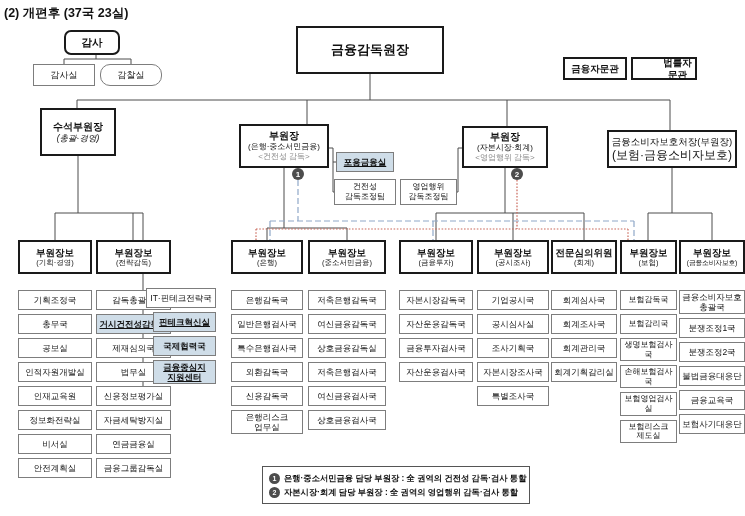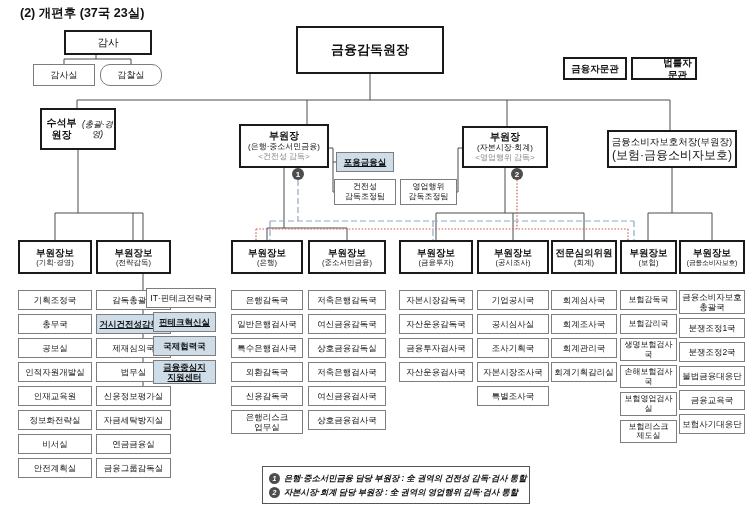--- a/index.html
+++ b/index.html
@@ -24,21 +24,21 @@
   .g2 .node{width:63px;align-self:flex-end;}
   .g2 .node:first-child{width:100%;align-self:flex-start;}
   .hl{background:#cfdde8;font-weight:bold;}
   .ul{text-decoration:underline;}
   .gray{color:#8a8a8a;}
   .badge{position:absolute;width:12px;height:12px;border-radius:50%;background:#4d4d4d;color:#fff;
          font-size:8px;font-weight:bold;display:flex;align-items:center;justify-content:center;z-index:3;}
   .lbadge{width:11px;height:11px;border-radius:50%;background:#4d4d4d;color:#fff;font-size:7px;
           font-weight:bold;display:flex;align-items:center;justify-content:center;flex:0 0 11px;}
   #legend{border:1.5px solid #555;display:flex;flex-direction:column;justify-content:center;
-          gap:3px;padding:4px 6px;z-index:2;font-style:italic;}
+          gap:3px;padding:4px 6px;z-index:2;}
   .lrow{display:flex;align-items:center;gap:4px;font-size:8.3px;font-weight:bold;white-space:nowrap;}
 </style>
 </head>
 <body>
 
 <div id="stage">
 
   <svg id="wires" width="745" height="516">
     <g stroke="#4d4d4d" stroke-width="1" fill="none">
 
@@ -61,32 +61,32 @@
 
     <g stroke="#8fa8c8" stroke-width="1.2" fill="none" stroke-dasharray="6 3">
       <path d="M298 180 V221 M270 221 H634 M270 221 V240 M433 221 V240 M634 221 V240"></path>
     </g>
 
     <g stroke="#c9685a" stroke-width="1.2" fill="none" stroke-dasharray="1.6 1.6">
       <path d="M517 180 V229 M256 229 H628 M256 229 V240 M628 229 V240"></path>
     </g>
   </svg>
 
-  <div class="abs title" style="left:20px;top:5px;">(2) 개편후 (37국 23실)</div>
-
-  <div class="abs box thick" style="left:64px;top:30px;width:88px;height:25px;font-weight:normal;font-size:10.5px;">감사</div>
+  <div class="abs title" style="left:4px;top:5px;">(2) 개편후 (37국 23실)</div>
+
+  <div class="abs box thick" style="left:64px;top:30px;width:56px;height:25px;font-weight:bold;font-size:10.5px;border-radius:7px;">감사</div>
   <div class="abs box" style="left:33px;top:64px;width:62px;height:22px;font-size:9px;">감사실</div>
   <div class="abs box" style="left:100px;top:64px;width:62px;height:22px;font-size:9px;border-radius:10px;">감찰실</div>
 
   <div class="abs box thick" style="left:296px;top:26px;width:148px;height:48px;font-weight:bold;font-size:13px;">금융감독원장</div>
 
   <div class="abs box thick" style="left:563px;top:57px;width:64px;height:23px;font-weight:bold;font-size:9.5px;">금융자문관</div>
   <div class="abs box thick" style="left:631px;top:57px;width:66px;height:23px;font-weight:bold;font-size:9.5px;padding-left:27px;">법률자문관</div>
 
-  <div class="abs box thick" style="left:40px;top:108px;width:76px;height:42px;flex-direction:row;">
+  <div class="abs box thick" style="left:40px;top:108px;width:76px;height:48px;flex-direction:column;">
     <div style="font-weight:bold;font-size:10px;">수석부원장</div>
     <div style="font-size:8.5px;font-style:italic;">(총괄·경영)</div>
   </div>
 
   <div class="abs box thick" style="left:239px;top:124px;width:90px;height:44px;flex-direction:column;">
     <div style="font-weight:bold;font-size:10px;">부원장</div>
     <div style="font-size:8px;">(은행·중소서민금융)</div>
     <div class="gray" style="font-size:8px;">&lt;건전성 감독&gt;</div>
   </div>
   <div class="badge" style="left:292px;top:168px;">1</div>

